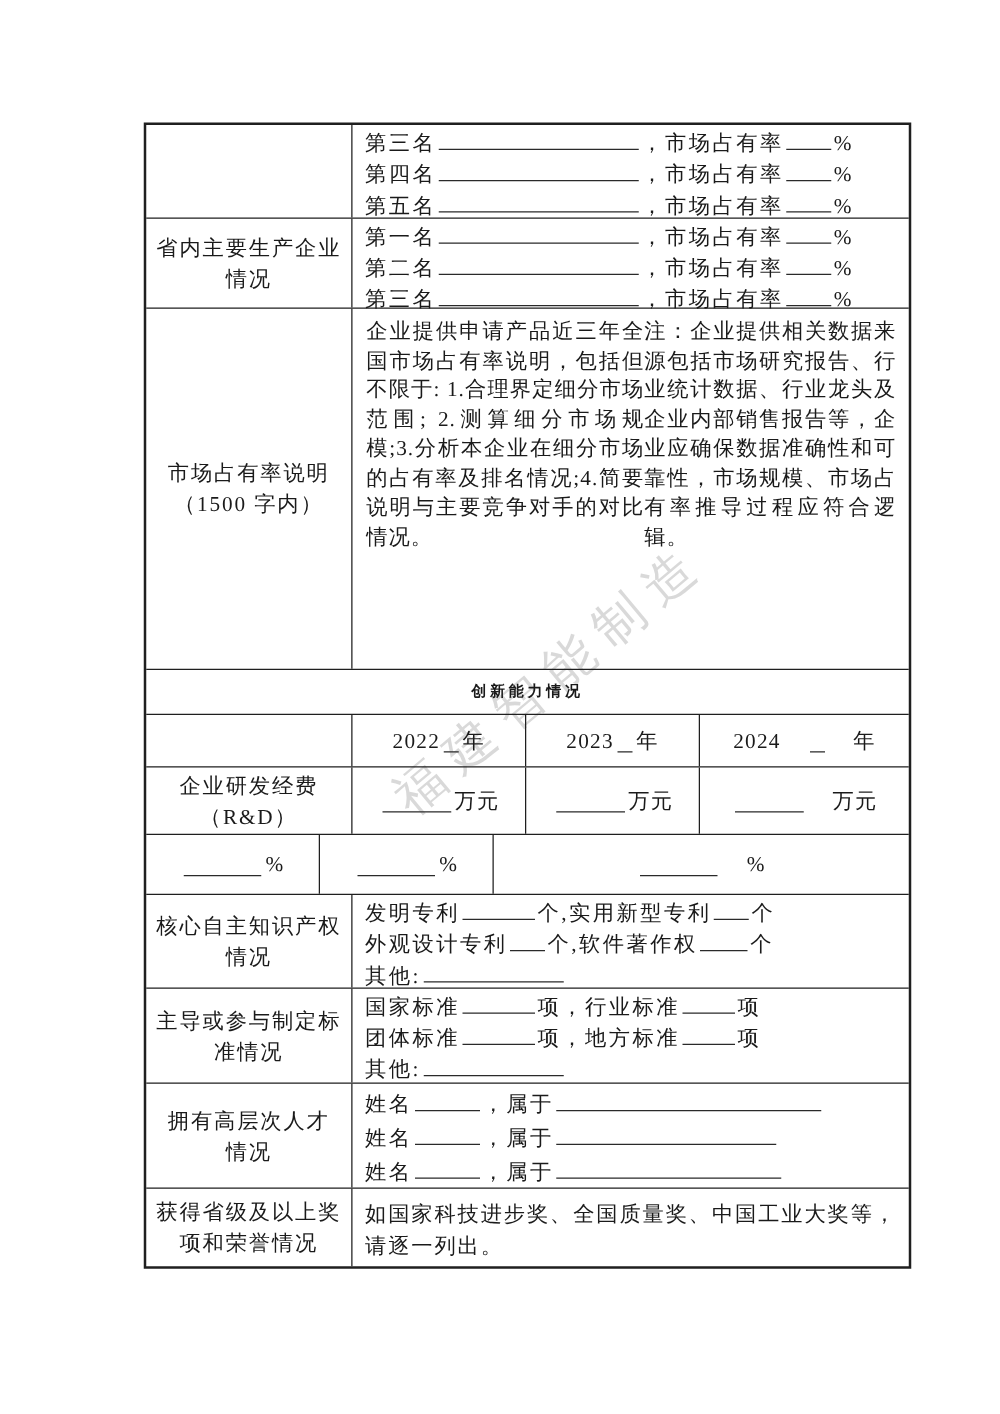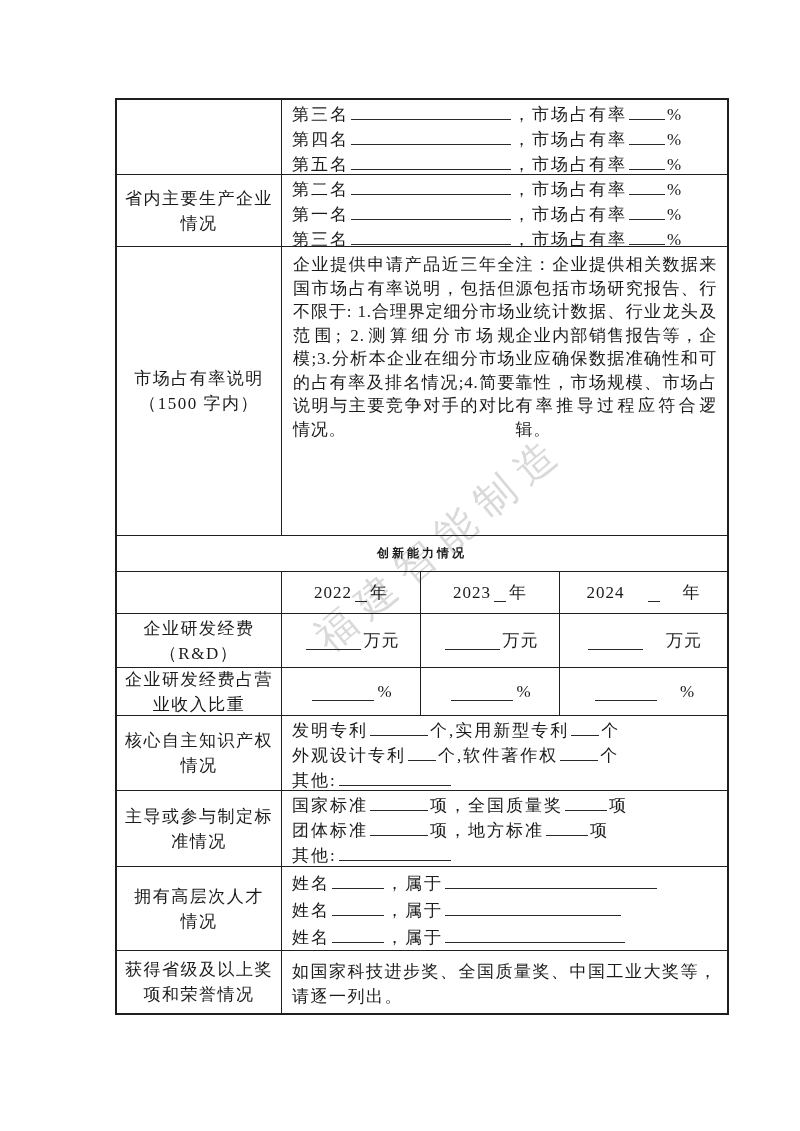--- a/index.html
+++ b/index.html
@@ -92,22 +92,22 @@
             <div class="line"><span class="t">第五名</span><span class="blank" style="width: 160px;"></span><span class="t">，市场占有率</span><span class="blank" style="width: 36px;"></span><span class="t">%</span></div>
           </div>
       </div>
     </div>
 
     <div class="row" style="height:72px">
       <div class="cell label">省内主要生产企业
 情况</div>
       <div class="cell content">
         <div class="linewrap">
+            <div class="line"><span class="t">第一名</span><span class="blank" style="width: 160px;"></span><span class="t">，市场占有率</span><span class="blank" style="width: 36px;"></span><span class="t">%</span></div>
             <div class="line"><span class="t">第二名</span><span class="blank" style="width: 160px;"></span><span class="t">，市场占有率</span><span class="blank" style="width: 36px;"></span><span class="t">%</span></div>
-            <div class="line"><span class="t">第一名</span><span class="blank" style="width: 160px;"></span><span class="t">，市场占有率</span><span class="blank" style="width: 36px;"></span><span class="t">%</span></div>
             <div class="line"><span class="t">第三名</span><span class="blank" style="width: 160px;"></span><span class="t">，市场占有率</span><span class="blank" style="width: 36px;"></span><span class="t">%</span></div>
           </div>
       </div>
     </div>
 
     <div class="row" style="flex:1 1 auto">
       <div class="cell label">市场占有率说明
 （1500 字内）</div>
       <div class="cell content">
         <div class="paras">
@@ -151,22 +151,20 @@
           <span class="blank" style="width: 55px;"></span>
           <span class="t">万元</span>
         </div>
       <div class="cell ycell">
           <span class="blank" style="width: 55px;"></span>
           <span class="t">万元</span>
         </div>
     </div>
 
     <div class="row" style="height:48px">
-      <div class="cell label">企业研发经费占营
-业收入比重</div>
       <div class="cell ycell">
           <span class="blank" style="width: 62px;"></span>
           <span class="t">%</span>
         </div>
       <div class="cell ycell">
           <span class="blank" style="width: 62px;"></span>
           <span class="t">%</span>
         </div>
       <div class="cell ycell">
           <span class="blank" style="width: 62px;"></span>
@@ -184,21 +182,21 @@
             <div class="line"><span class="t">其他:</span><span class="blank" style="width: 112px;"></span></div>
           </div>
       </div>
     </div>
 
     <div class="row" style="height:76px">
       <div class="cell label">主导或参与制定标
 准情况</div>
       <div class="cell content">
         <div class="linewrap">
-            <div class="line"><span class="t">国家标准</span><span class="blank" style="width: 58px;"></span><span class="t">项，全国质量奖</span><span class="blank" style="width: 42px;"></span><span class="t">项</span></div>
+            <div class="line"><span class="t">国家标准</span><span class="blank" style="width: 58px;"></span><span class="t">项，行业标准</span><span class="blank" style="width: 42px;"></span><span class="t">项</span></div>
             <div class="line"><span class="t">团体标准</span><span class="blank" style="width: 58px;"></span><span class="t">项，地方标准</span><span class="blank" style="width: 42px;"></span><span class="t">项</span></div>
             <div class="line"><span class="t">其他:</span><span class="blank" style="width: 112px;"></span></div>
           </div>
       </div>
     </div>
 
     <div class="row" style="height:84px">
       <div class="cell label">拥有高层次人才
 情况</div>
       <div class="cell content">

